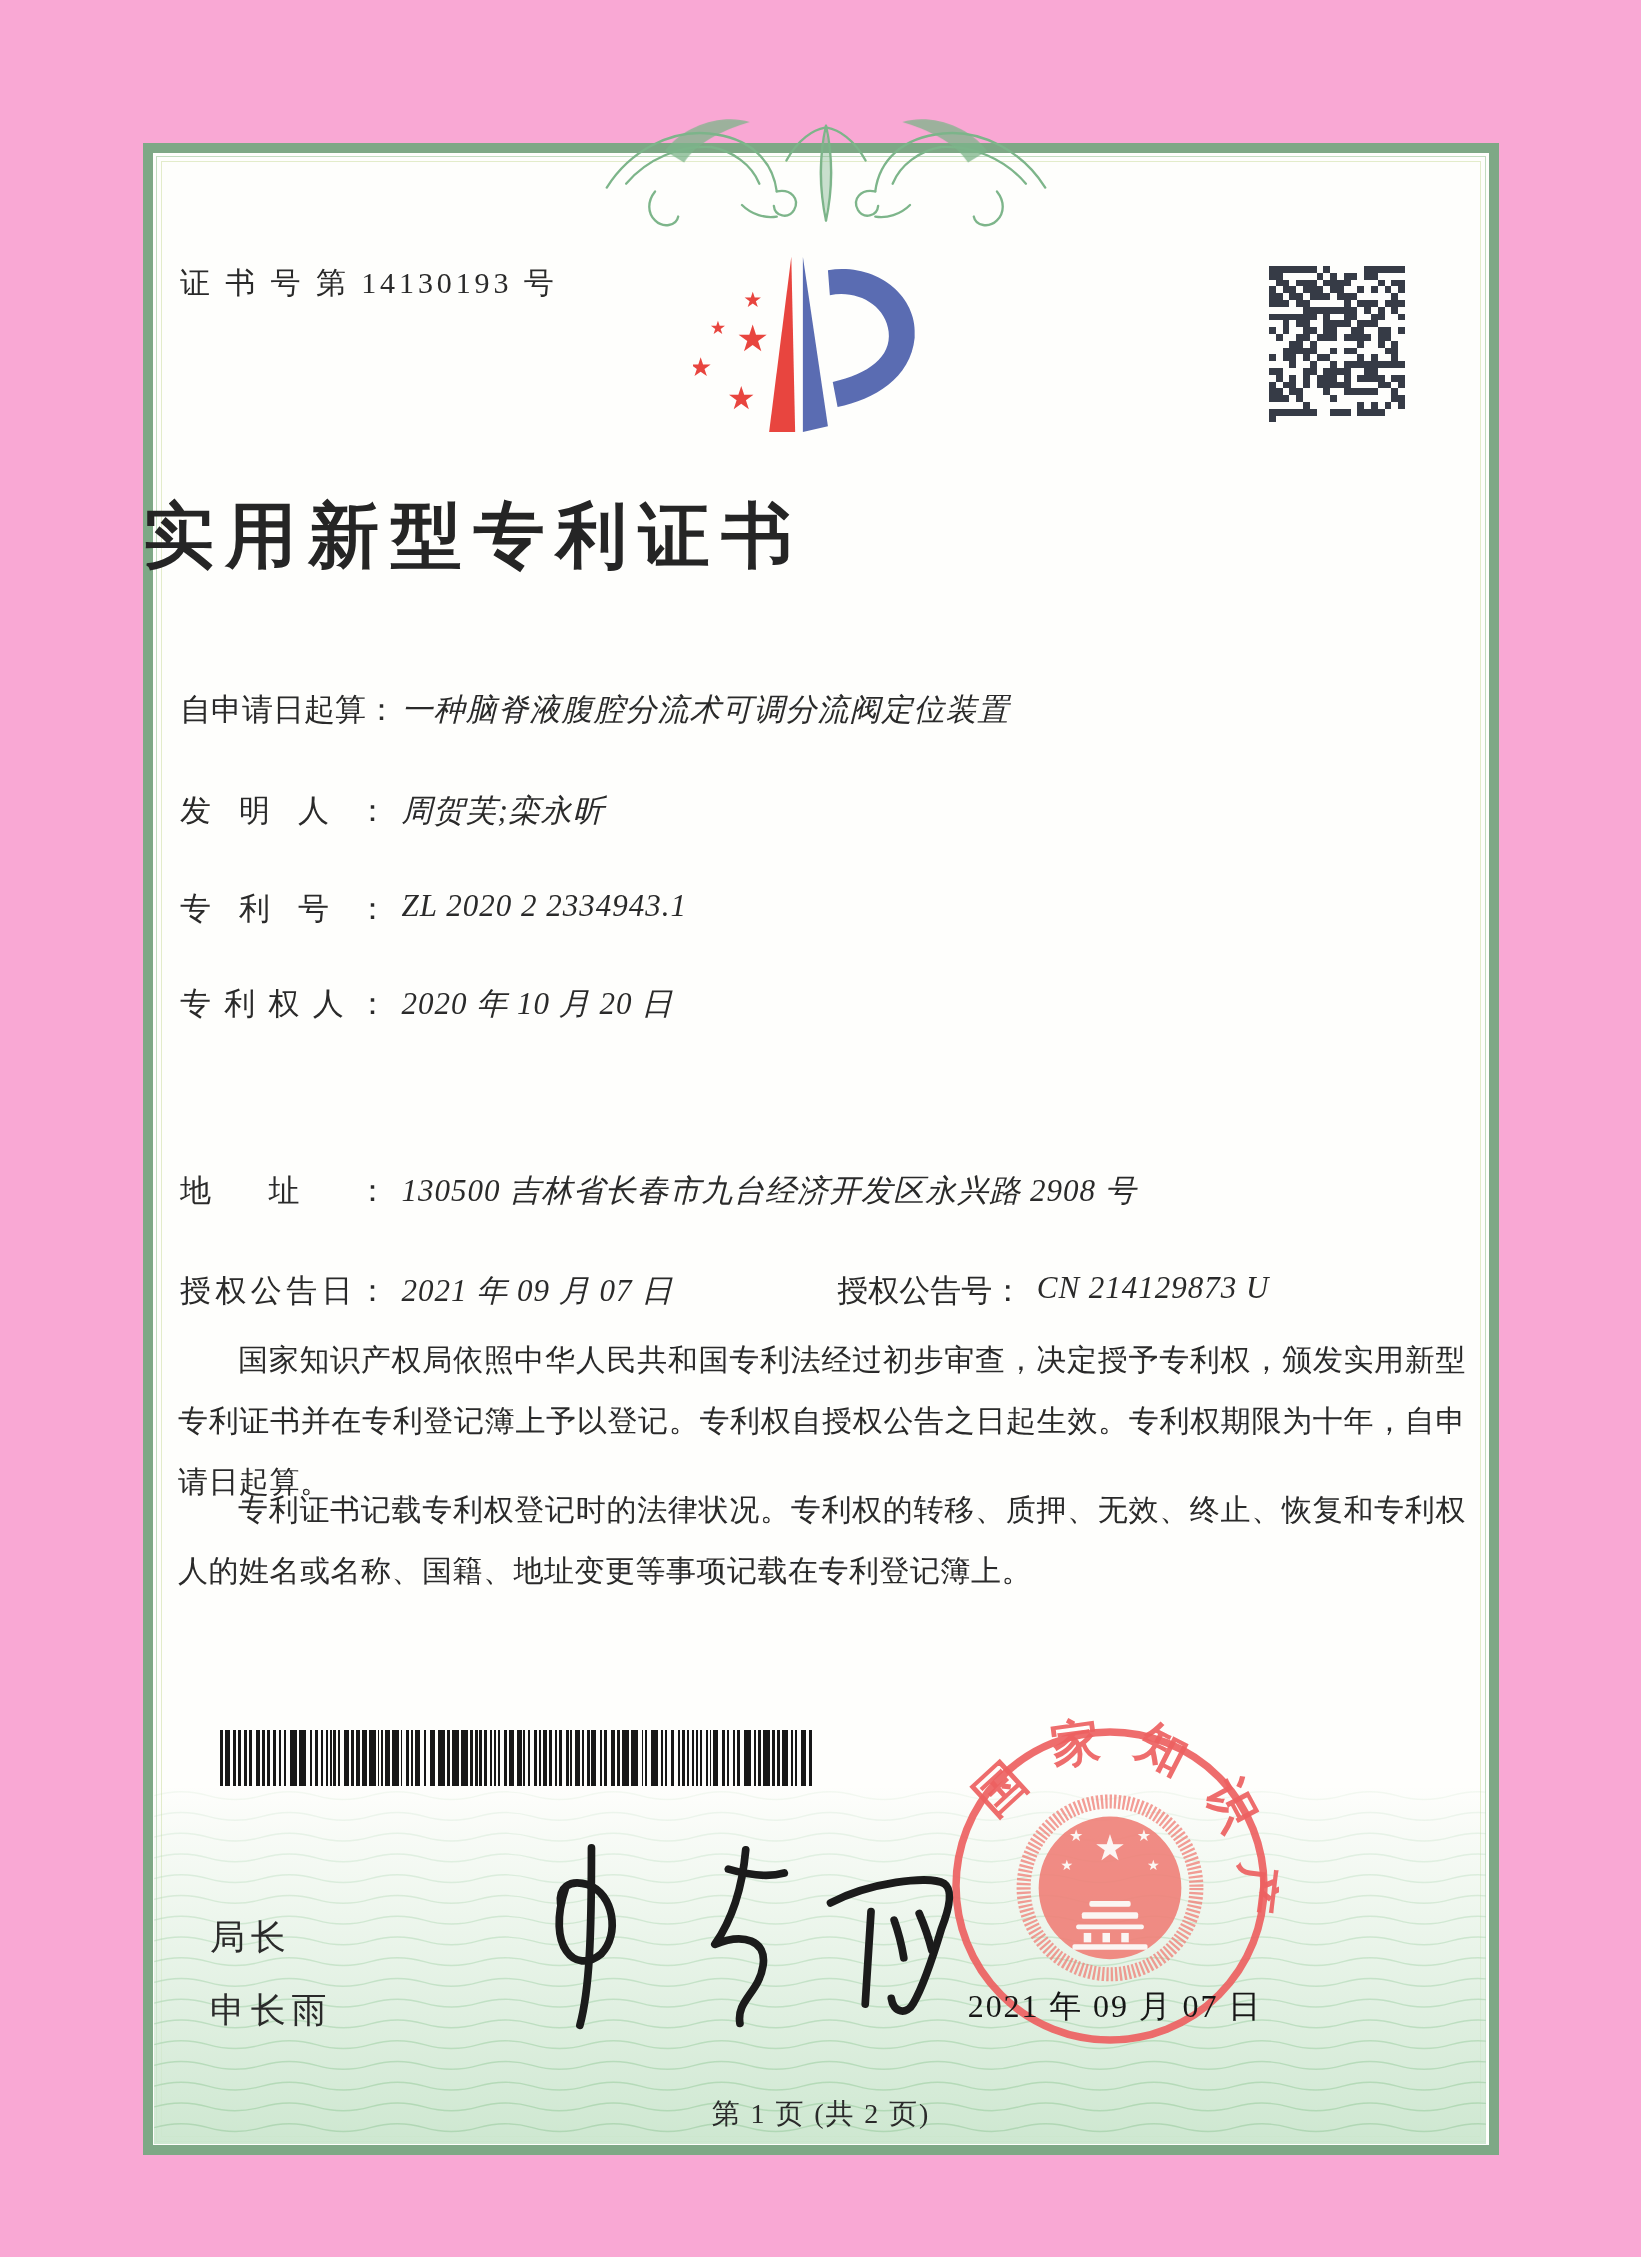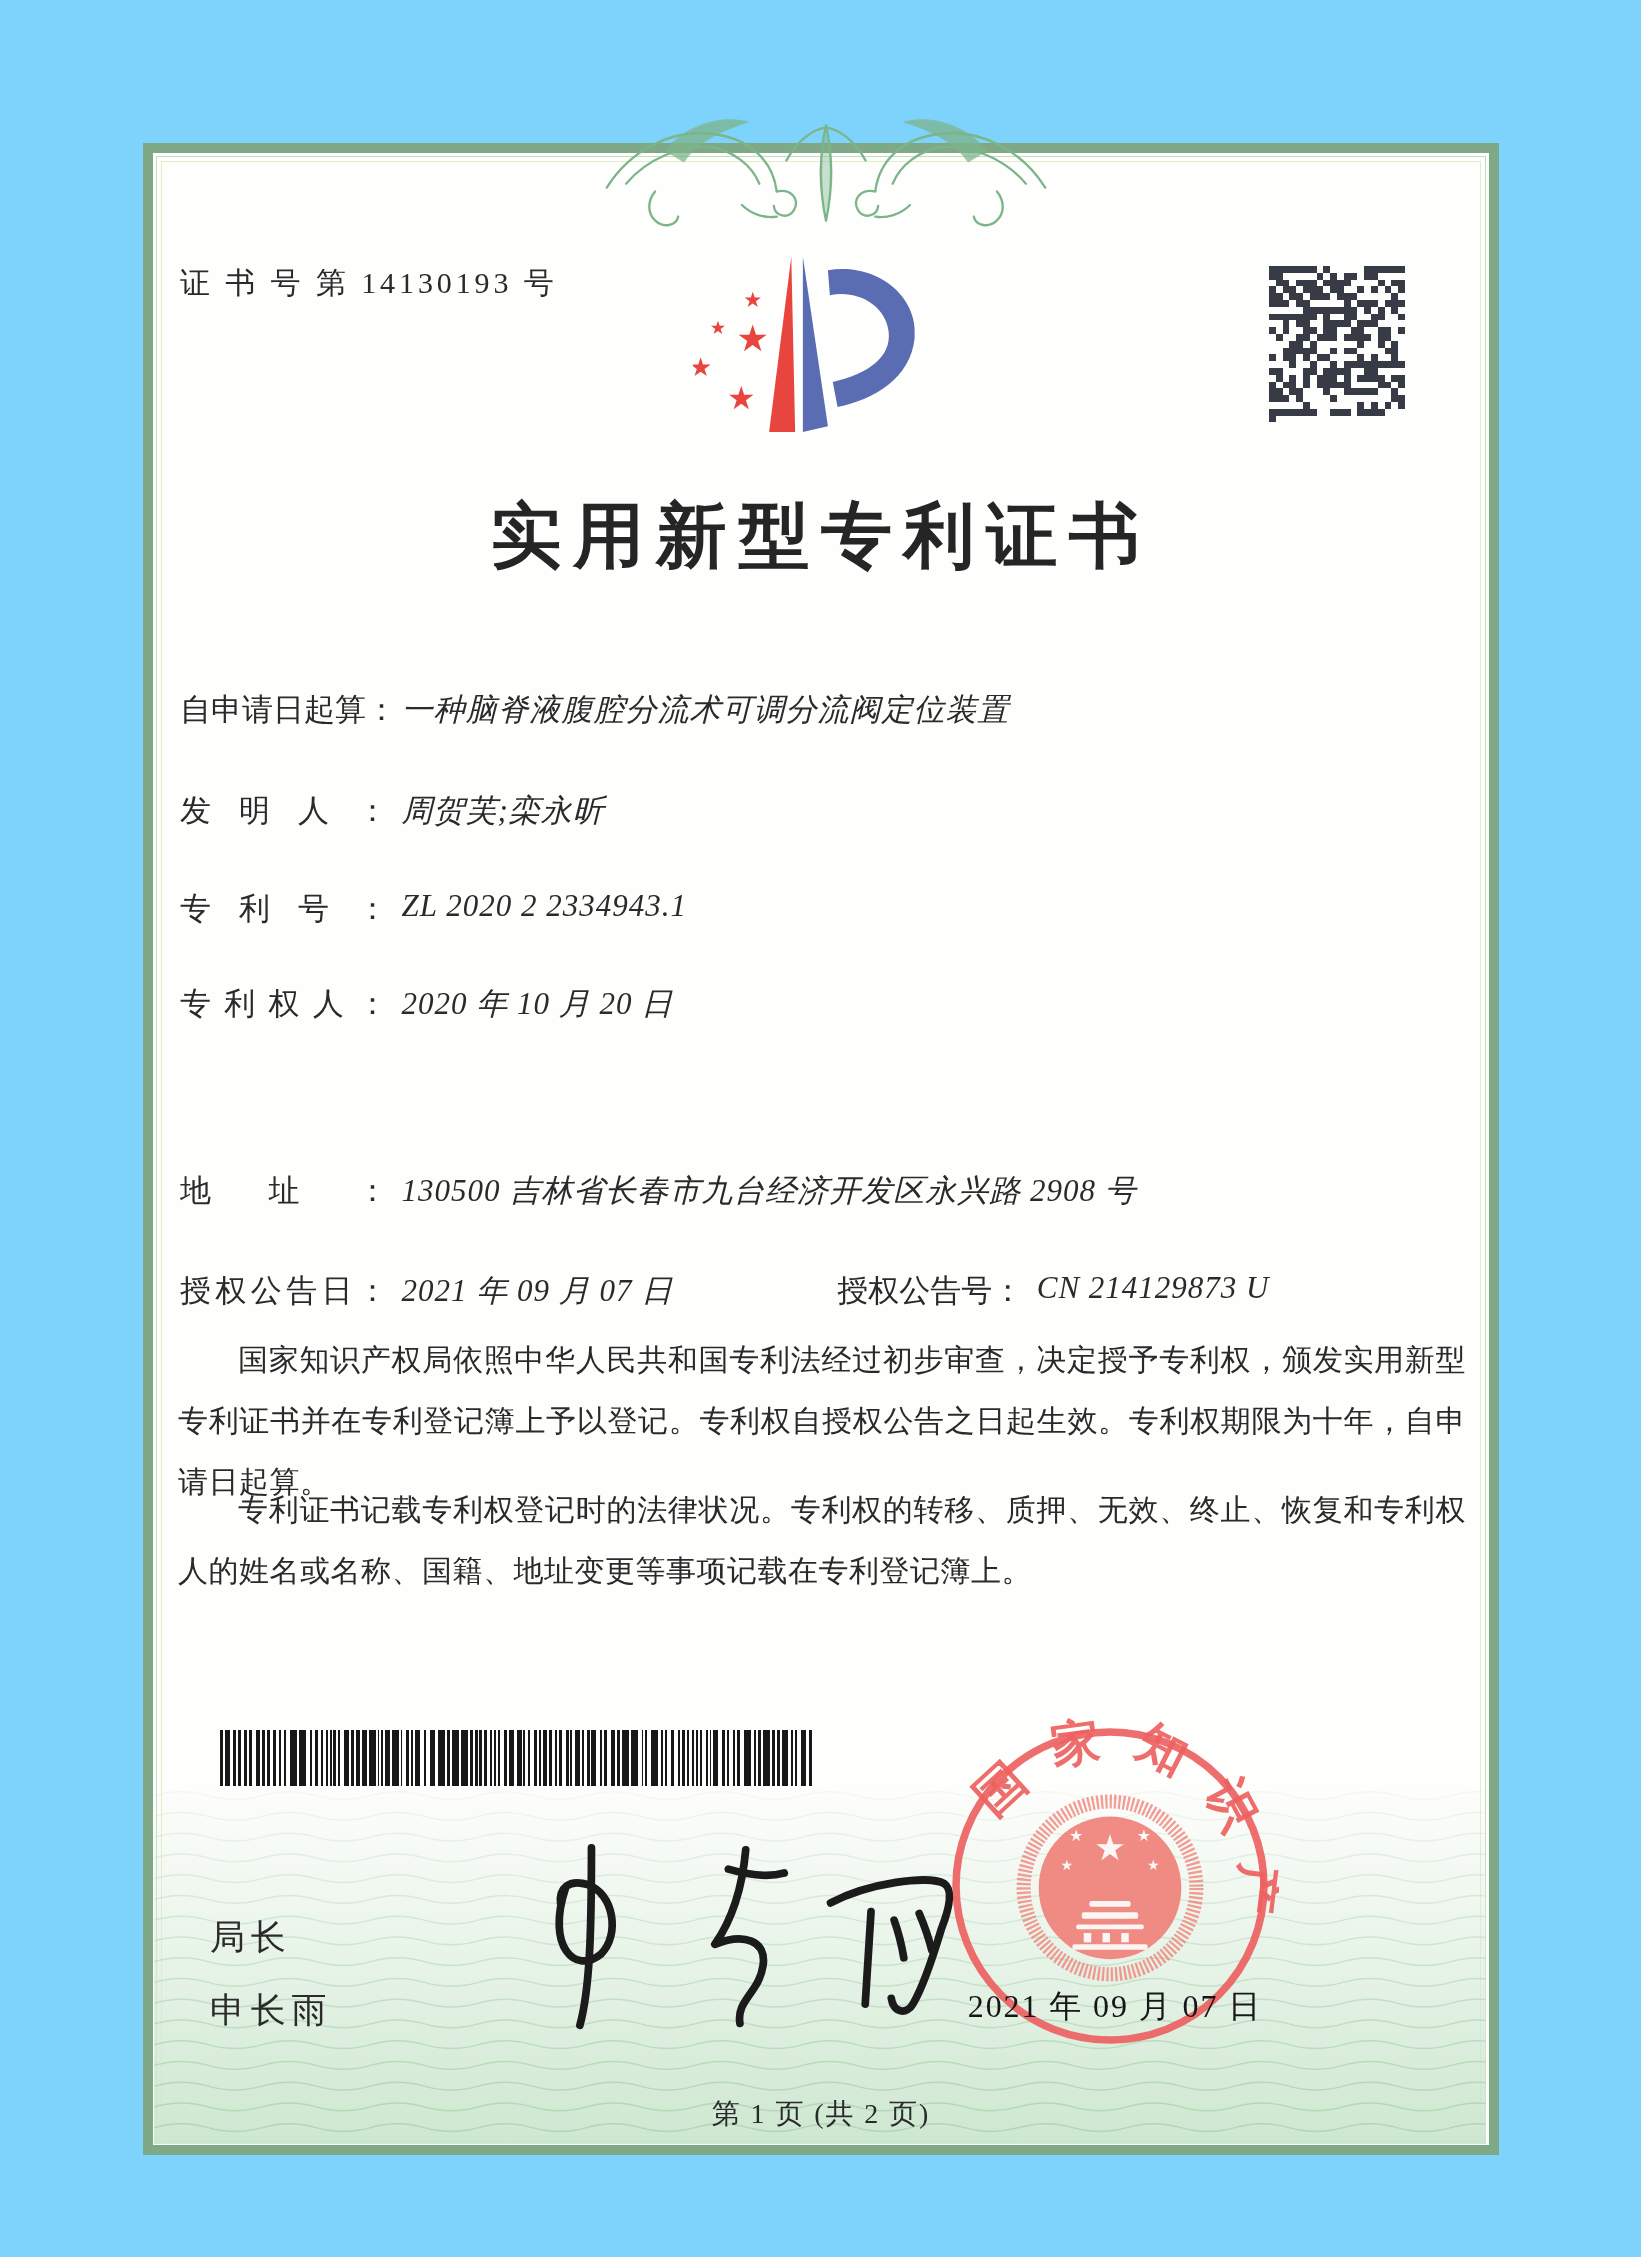--- a/index.html
+++ b/index.html
@@ -1,18 +1,18 @@
 <!DOCTYPE html>
 <html style="--frame_green: #7ea886; --ornament_green: #7db58a; --wave_green: #aed6b2; --seal_red: #ed6161; --seal_pink: #f08078; --logo_red: #e8453f; --logo_blue: #5a6cb2; --qr_dark: #363b46;"><head>
 <meta charset="utf-8">
 <style>
   html,body{margin:0;padding:0;background:#eceae4;}
   .page{
     position:relative;width:1641px;height:2257px;margin:0 auto;
-    background:#7dd3fc;overflow:hidden;
+    background:#f9a8d4;overflow:hidden;
     font-family:"Liberation Serif","DejaVu Serif",serif;color:#2a2a2a;
   }
   
   .frame{
     position:absolute;left:143px;top:143px;width:1356px;height:2012px;
     border:10.6px solid var(--frame_green,#7ea886);box-sizing:border-box;background:#fefefc;
   }
   .frame .inner1{position:absolute;inset:2.9px;border:1.9px solid #c2dcc0;}
   .frame .inner2{position:absolute;inset:7.7px;border:1px solid #e3ecca;}
   
@@ -25,21 +25,21 @@
   .cert-no{position:absolute;left:180px;top:263px;font-size:30px;letter-spacing:3.9px;z-index:2;}
   .logo{position:absolute;left:693px;top:241px;z-index:2;}
   .qr{
     position:absolute;left:1269px;top:266px;width:142px;height:142px;z-index:2;
     display:flex;flex-wrap:wrap;align-content:flex-start;
   }
   .qr .c{width:6.8px;height:6.8px;}
   .qr .on{background:var(--qr_dark,#363b46);}
   .ornament{position:absolute;left:597px;top:91px;z-index:3;}
   .title{
-    position:absolute;left:143px;top:489px;width:1356px;text-align:center;z-index:2;
+    position:absolute;left:143px;top:489px;width:1356px;text-align:left;z-index:2;
     font-size:71px;font-weight:700;letter-spacing:11.6px;color:#252525;white-space:nowrap;
   }
   
   .field-line{position:absolute;left:180px;z-index:2;font-size:31px;white-space:nowrap;display:flex;}
   .lbl{display:inline-block;width:208px;text-align:justify;text-align-last:justify;flex:none;}
   .val{display:inline-block;margin-left:13.5px;letter-spacing:1px;font-style:italic;}
   .grant-gap{display:inline-block;width:164px;flex:none;}
   
   .para{
     position:absolute;left:178px;width:1288px;z-index:2;

